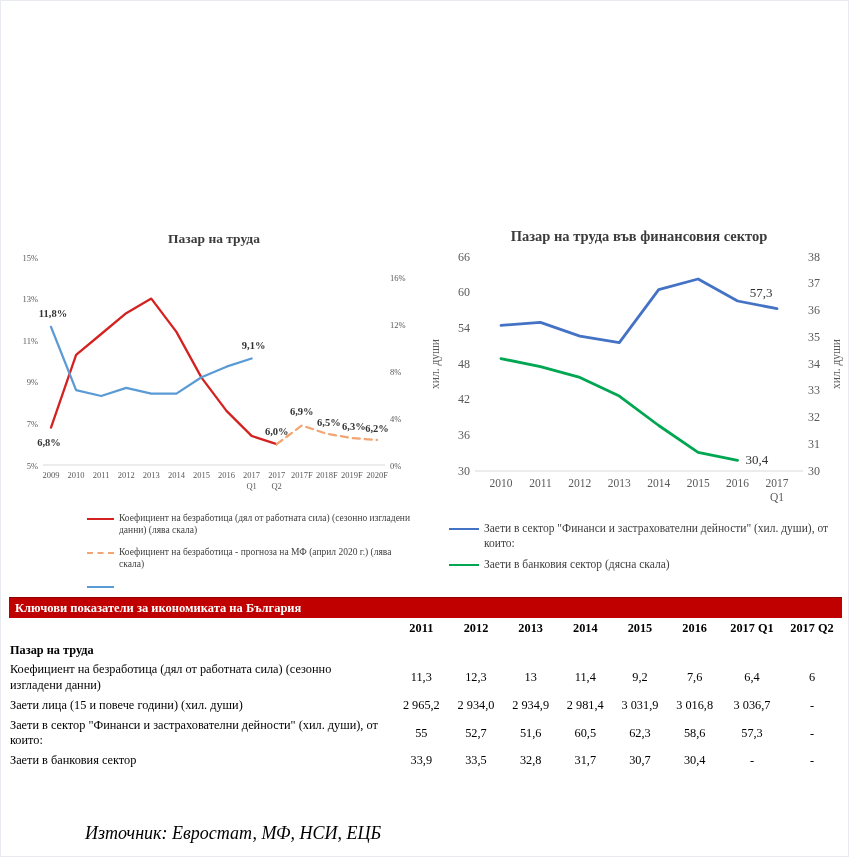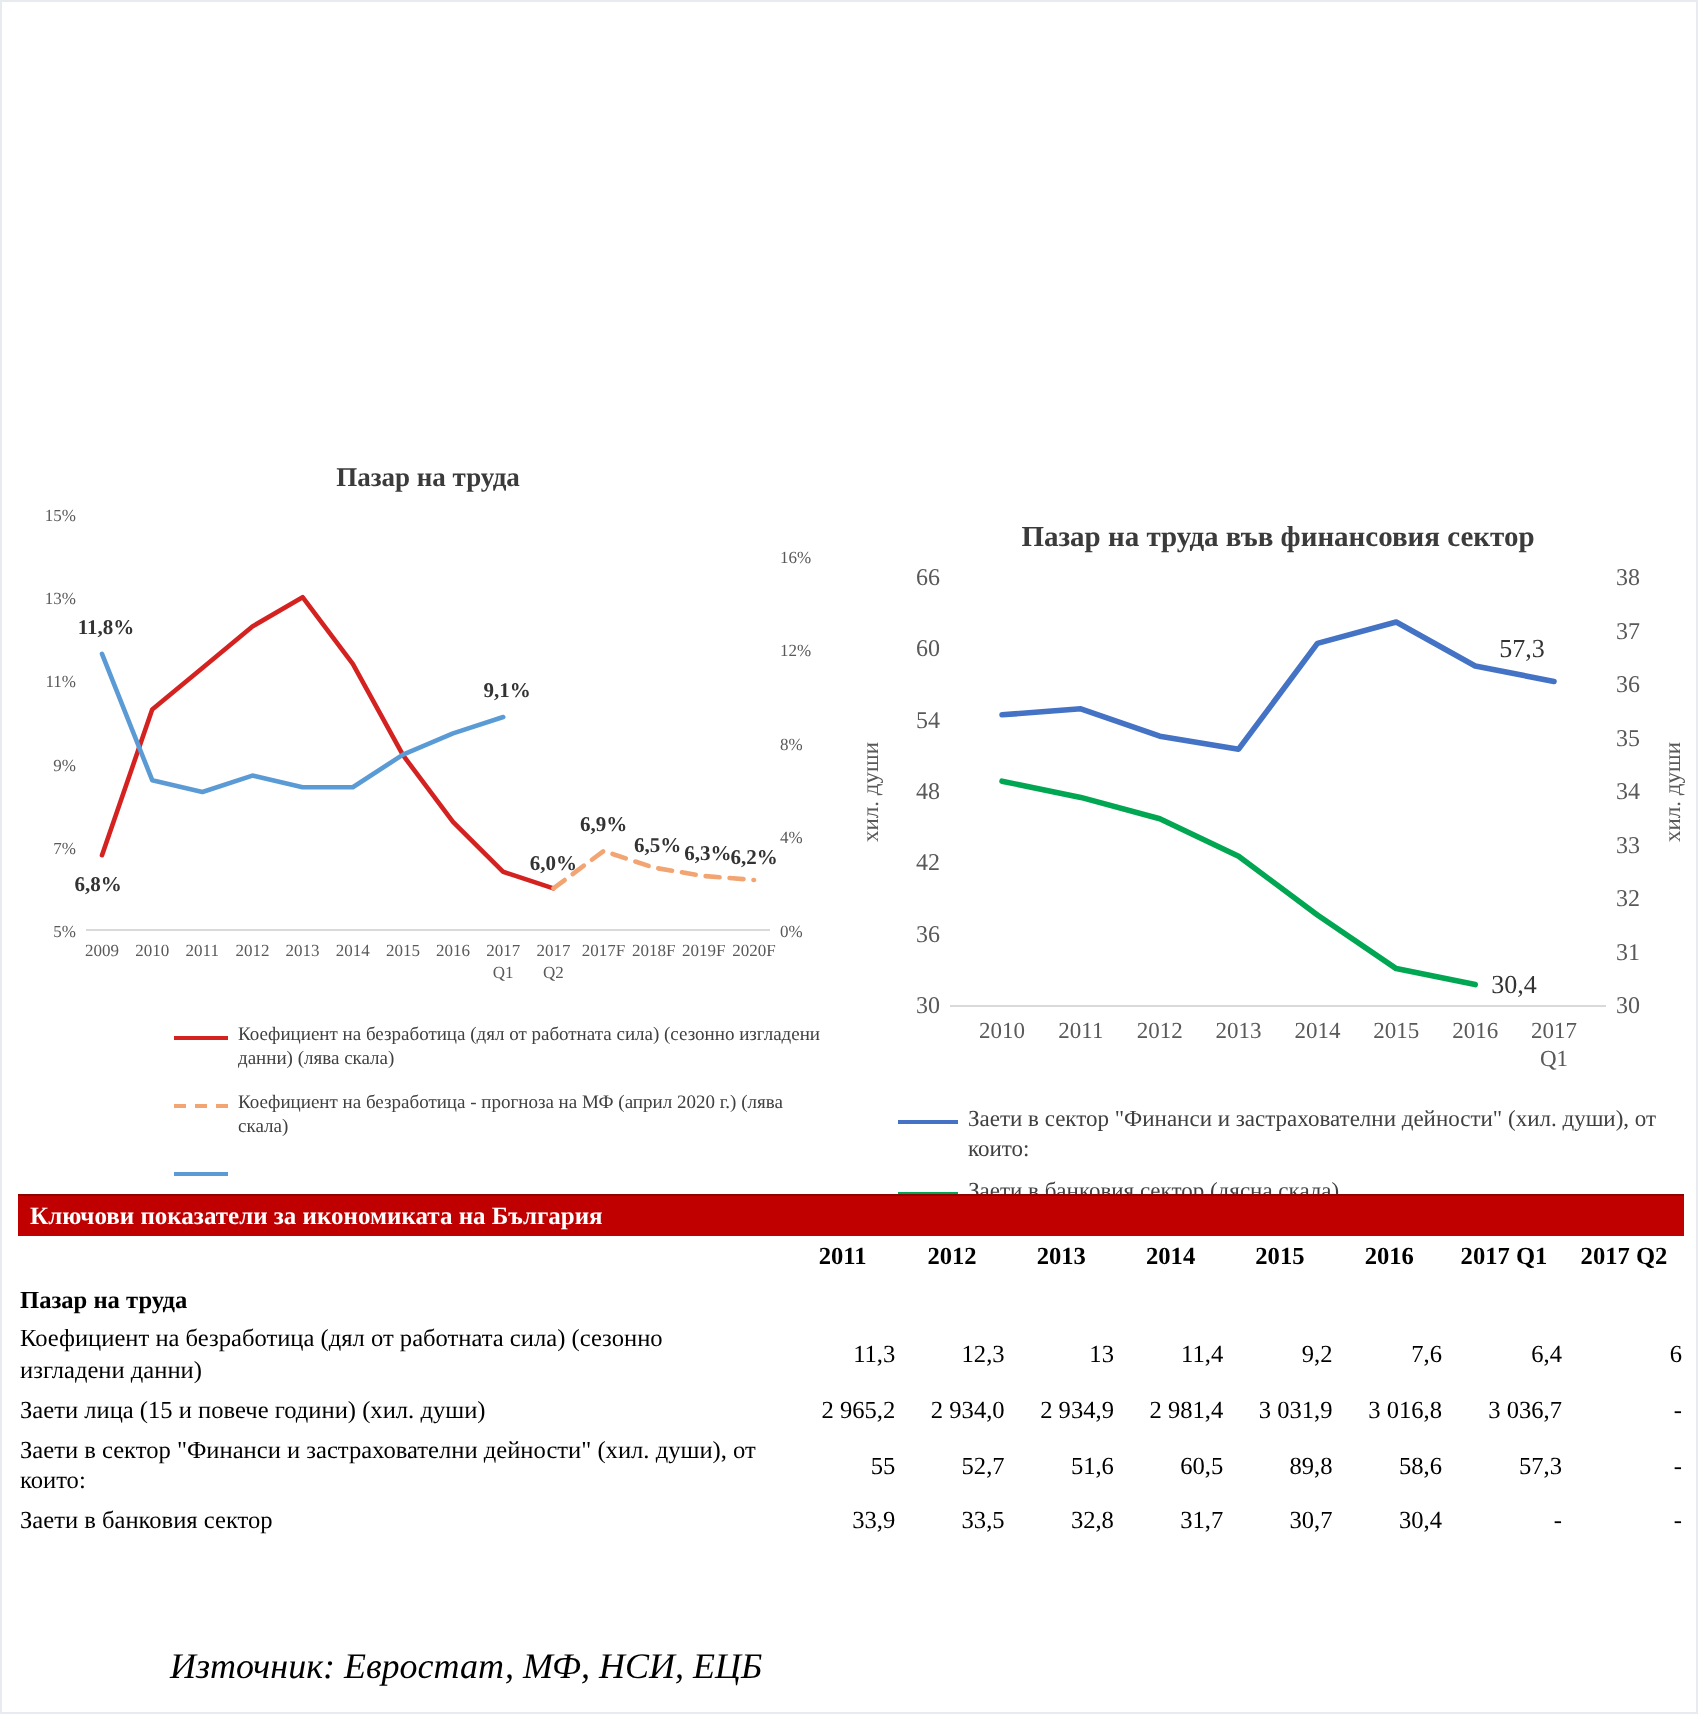--- a/index.html
+++ b/index.html
@@ -17,21 +17,21 @@
   .lg-text{max-width:380px;}
   
   .tbl-sec{position:absolute;left:8px;top:596px;width:833px;}
   .tbl-title{background:#c00000;border-top:1px solid #8f0000;color:#fff;font-weight:bold;
              font-size:12.5px;height:20px;line-height:20px;padding-left:6px;}
   table.kpi{border-collapse:collapse;width:100%;margin-top:1px;font-size:12.3px;color:#000;table-layout:fixed;}
   table.kpi th,table.kpi td{padding:2px 1px;vertical-align:middle;line-height:1.28;}
   table.kpi th{font-weight:bold;text-align:center;}
   table.kpi th.lbl{width:385px;}
   table.kpi col.qcol{width:60px;}
-  table.kpi td{text-align:right;}
+  table.kpi td{text-align:center;}
   table.kpi td.lbl{text-align:left;padding-right:8px;}
   tr.section td{font-weight:bold;text-align:left;padding-top:4px;padding-bottom:2px;}
   .src{position:absolute;left:84px;top:822px;font-style:italic;font-size:18px;color:#000;}
 </style>
 </head>
 <body>
 
 <div class="page">
 
   <div id="chart1" class="chart-box" style="left:6px;top:226px;width:406px;">
@@ -85,21 +85,21 @@
         <div class="lg-item">
           <span class="lg-line dashed" style="border-top-color: rgb(242, 165, 114);"></span>
           <span class="lg-text">Коефициент на безработица - прогноза на МФ (април 2020 г.) (лява скала)</span>
         </div>
         <div class="lg-item">
           <span class="lg-line" style="border-top-color: rgb(91, 155, 213);"></span>
         </div>
       </div>
   </div>
 
-  <div id="chart2" class="chart-box" style="left:424px;top:222px;width:424px;margin-top:32px;">
+  <div id="chart2" class="chart-box" style="left:424px;top:222px;width:424px;">
     <svg id="svg-c2" width="424" height="296">
         <text x="214" y="18" text-anchor="middle" font-size="14.5" font-weight="bold" fill="#3b3b3b">Пазар на труда във финансовия сектор</text>
         <line x1="50" x2="378" y1="248" y2="248" stroke="#d9d9d9" stroke-width="1"></line>
         <text x="45" y="251.5" text-anchor="end" font-size="12" fill="#595959">30</text>
         <text x="45" y="215.83333333333334" text-anchor="end" font-size="12" fill="#595959">36</text>
         <text x="45" y="180.16666666666669" text-anchor="end" font-size="12" fill="#595959">42</text>
         <text x="45" y="144.5" text-anchor="end" font-size="12" fill="#595959">48</text>
         <text x="45" y="108.83333333333334" text-anchor="end" font-size="12" fill="#595959">54</text>
         <text x="45" y="73.16666666666666" text-anchor="end" font-size="12" fill="#595959">60</text>
         <text x="45" y="37.5" text-anchor="end" font-size="12" fill="#595959">66</text>
@@ -192,21 +192,21 @@
             <td>3 016,8</td>
             <td>3 036,7</td>
             <td>-</td>
           </tr>
           <tr>
             <td class="lbl">Заети в сектор "Финанси и застрахователни дейности" (хил. души), от които:</td>
             <td>55</td>
             <td>52,7</td>
             <td>51,6</td>
             <td>60,5</td>
-            <td>89,8</td>
+            <td>62,3</td>
             <td>58,6</td>
             <td>57,3</td>
             <td>-</td>
           </tr>
           <tr>
             <td class="lbl">Заети в банковия сектор</td>
             <td>33,9</td>
             <td>33,5</td>
             <td>32,8</td>
             <td>31,7</td>

